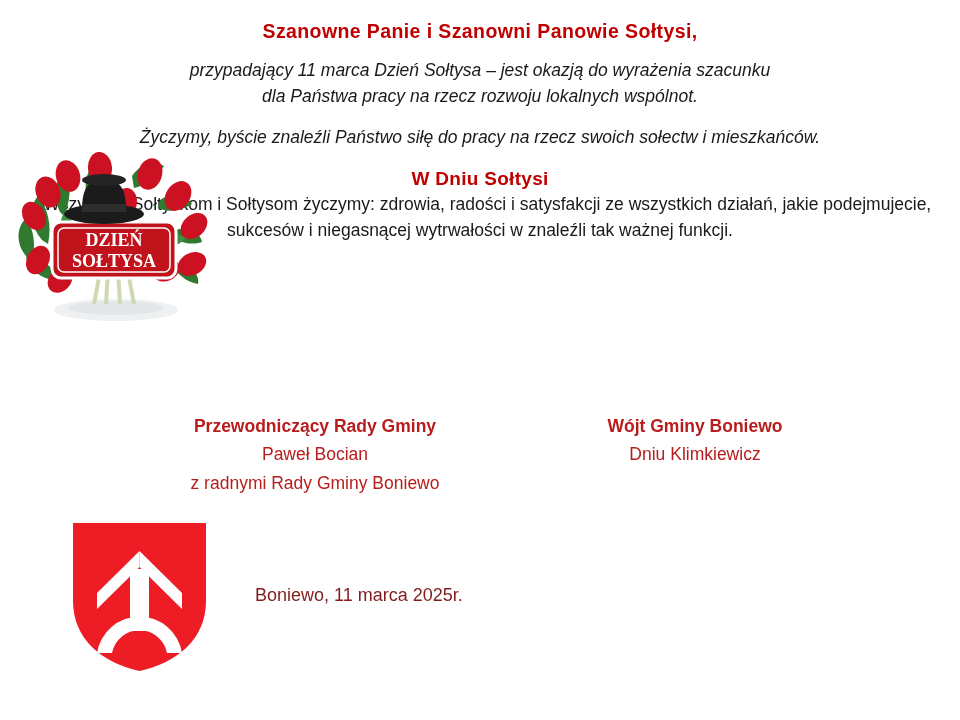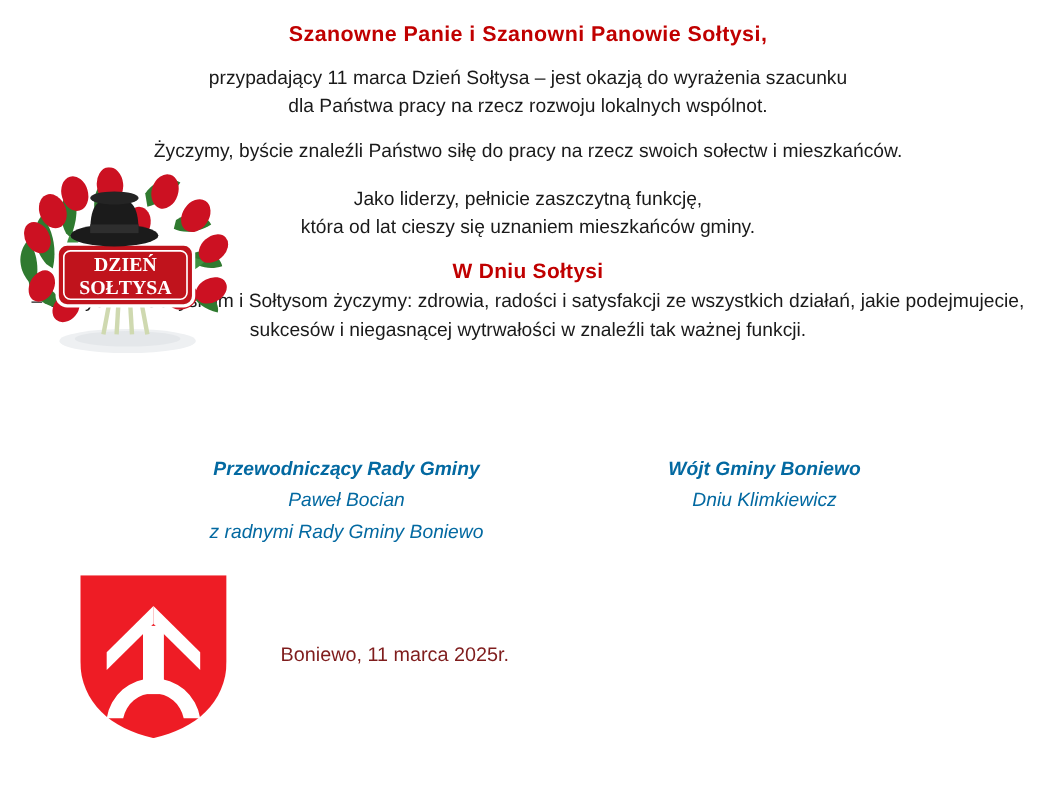--- a/index.html
+++ b/index.html
@@ -41,20 +41,21 @@
   }
 
   .para {
     font-size: 17.5px;
     line-height: 1.45;
     color: #1a1a1a;
     margin: 0 0 16px 0;
   }
   .para .line {
     display: block;
+    font-style: italic;
   }
 
   .para-wide {
     margin-bottom: 18px;
   }
 
   .subheading {
     color: #c00000;
     font-weight: bold;
     font-size: 19px;
@@ -73,22 +74,21 @@
     position: absolute;
     left: 150px;
     top: 412px;
     width: 790px;
     display: flex;
     justify-content: flex-start;
   }
   .sig-col {
     width: 330px;
     text-align: center;
-    font-style: italic;
-    color: #0369a1;
+    color: #b91c1c;
     font-size: 17.5px;
     line-height: 1.62;
   }
   .sig-col.left { margin-right: 50px; }
   .sig-col .name-title {
     font-weight: bold;
   }
 
   
   .placedate {
@@ -129,24 +129,20 @@
 
     <div class="para">
       <span class="line">przypadający 11 marca Dzień Sołtysa – jest okazją do wyrażenia szacunku</span>
       <span class="line">dla Państwa pracy na rzecz rozwoju lokalnych wspólnot.</span>
     </div>
 
     <div class="para para-wide">
       <span class="line">Życzymy, byście znaleźli Państwo siłę do pracy na rzecz swoich sołectw i mieszkańców.</span>
     </div>
 
-    <div class="para para-wide">
-      <span class="line">Jako liderzy, pełnicie zaszczytną funkcję,</span>
-      <span class="line">która od lat cieszy się uznaniem mieszkańców gminy.</span>
-    </div>
 
     <div class="subheading">W Dniu Sołtysi</div>
 
     <div class="closing">
       <span class="line">– Wszystkim Sołtyskom i Sołtysom życzymy: zdrowia,  radości i satysfakcji ze wszystkich</span>
       <span class="line">działań,  jakie podejmujecie, sukcesów i  niegasnącej wytrwałości</span>
       <span class="line">w znaleźli tak ważnej funkcji.</span>
     </div>
   </div>
 

